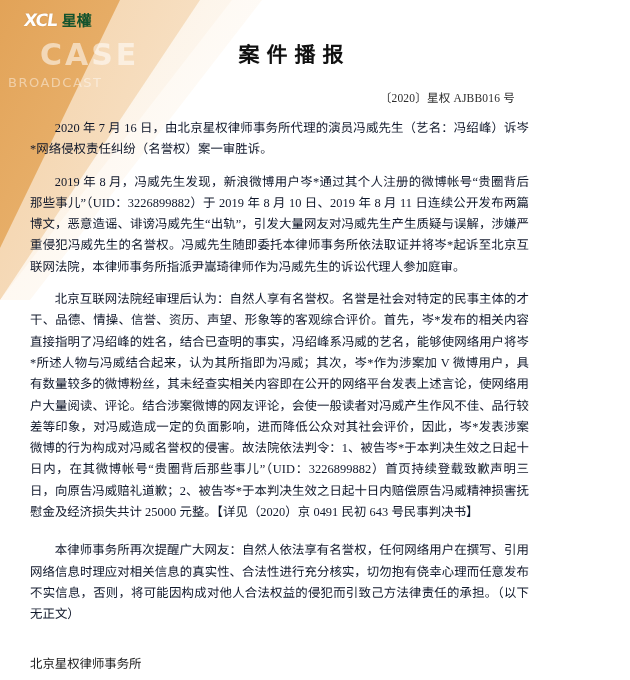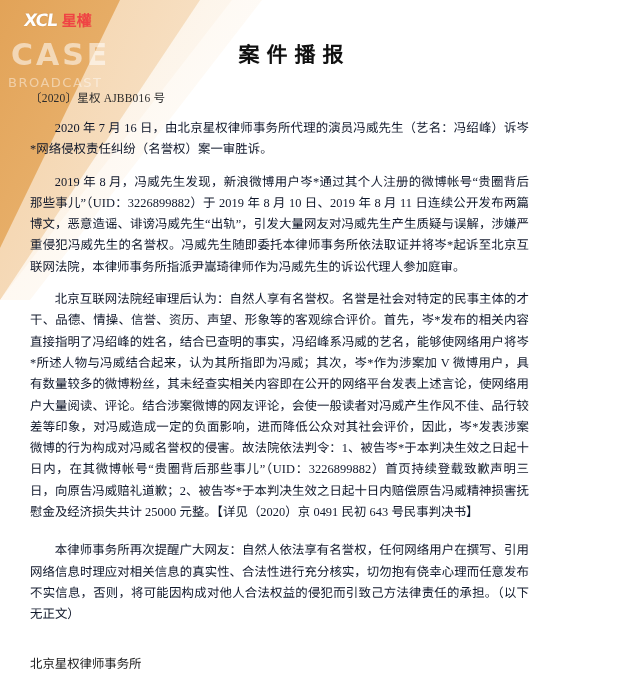--- a/index.html
+++ b/index.html
@@ -67,27 +67,27 @@
     font-size: 17px;
     letter-spacing: -1px;
     color: #ffffff;
     text-shadow: 0 0 1px rgba(160,100,30,.6);
     transform: skewX(-8deg);
   }
   #brand-logo .cn {
     font-family: "DejaVu Sans", sans-serif;
     font-weight: 700;
     font-size: 15px;
-    color: #ef4444;
+    color: #14532d;
     letter-spacing: 0px;
   }
 
   #case-word {
     position: absolute;
-    left: 11px;
+    left: 40px;
     top: 40px;
     z-index: 3;
     font-family: "DejaVu Sans", sans-serif;
     font-weight: 700;
     font-size: 30px;
     letter-spacing: 3px;
     color: rgba(255,255,255,.55);
     line-height: 1;
   }
   #broadcast-word {
@@ -117,20 +117,21 @@
     font-family: "DejaVu Sans", sans-serif;
     font-weight: 700;
     font-size: 21px;
     letter-spacing: 7px;
     margin: 38px 0 0 0;
     padding-left: 30px;
     color: #111;
   }
 
   #case-number {
+    text-align: right;
     font-size: 11.5px;
     margin-top: 21px;
     padding-right: 14px;
     color: #2b2b2b;
     letter-spacing: .2px;
   }
 
   .para {
     font-size: 12.4px;
     line-height: 21.3px;

